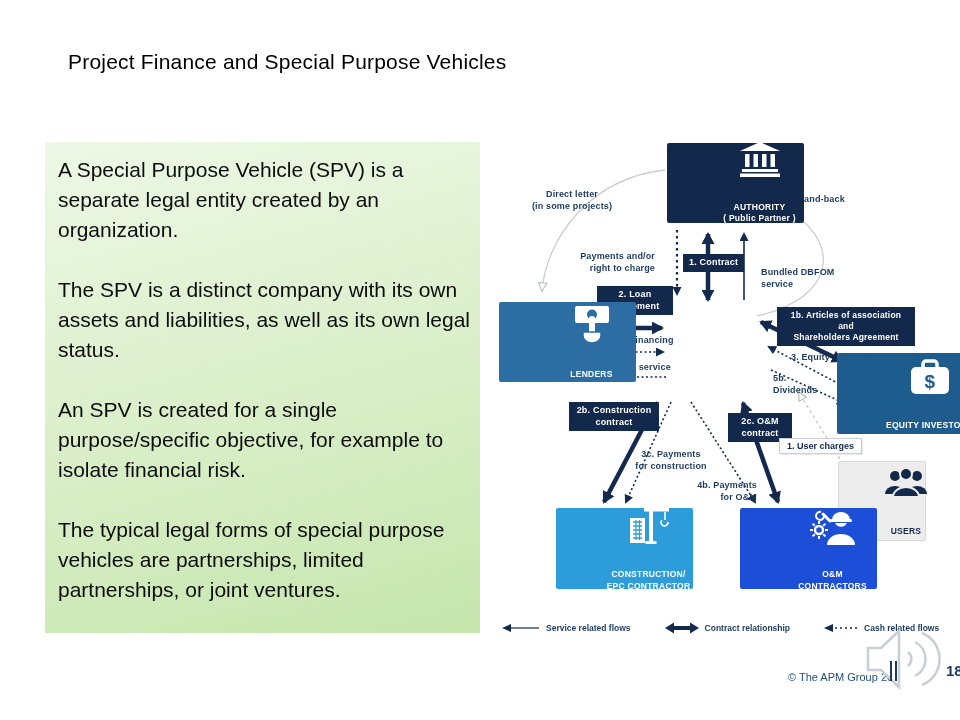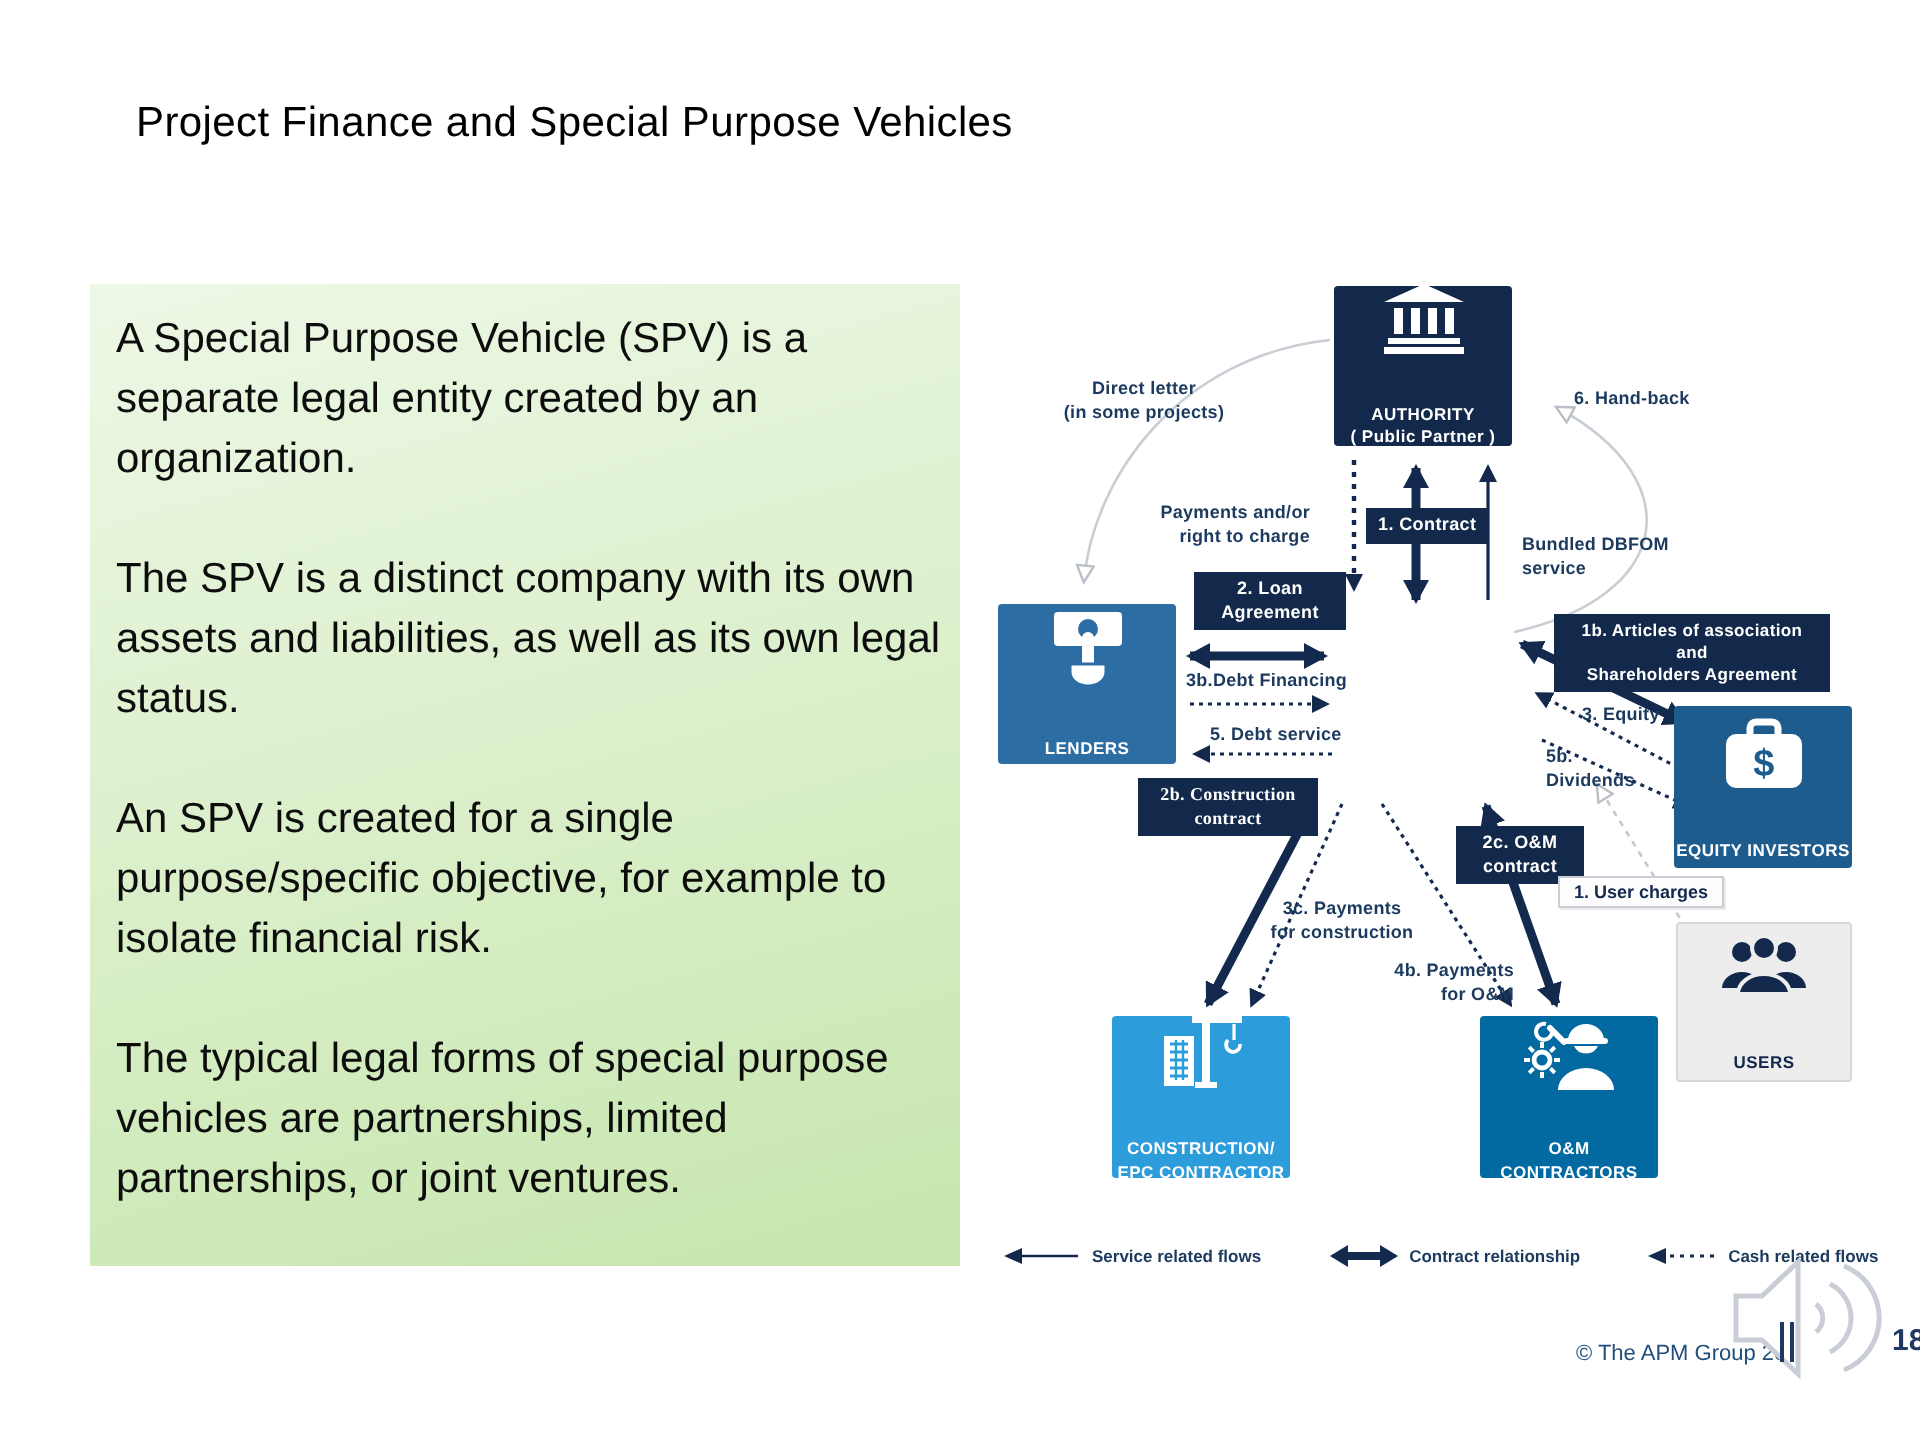--- a/index.html
+++ b/index.html
@@ -16,35 +16,35 @@
            background:linear-gradient(165deg,#edf8e6 0%,#ddf0cd 45%,#c6e6ad 100%);}
   .textbox p{margin:0 0 30px 0;font-size:21px;line-height:30px;color:#0d0d0d;}
   .textbox p:last-child{margin-bottom:0;}
 
   
   .diagram{position:absolute;left:485px;top:130px;width:470px;height:535px;}
   .arrows{position:absolute;left:0;top:0;width:470px;height:535px;}
 
   .node{position:absolute;display:flex;flex-direction:column;align-items:center;justify-content:center;
         gap:21px;color:#fff;font-size:8.5px;font-weight:700;text-align:center;letter-spacing:.25px;
-        line-height:1.3;border-radius:2px;}
+        line-height:1.3;border-radius:2px;padding-left:48px;}
   .n-authority{left:182px;top:13px;width:89px;height:80px;background:#13294b;}
   .n-lenders{left:14px;top:172px;width:89px;height:80px;background:#2c6da4;}
   .n-spv{left:183px;top:177px;width:89px;height:81px;background:#29abe2;}
   .n-equity{left:352px;top:223px;width:89px;height:81px;background:#1e5c8e;}
   .n-users{left:353px;top:331px;width:88px;height:80px;background:#ededee;color:#13294b;border:1px solid #d8d8d8;box-sizing:border-box;}
   .n-construction{left:71px;top:378px;width:89px;height:81px;background:#2d9cdb;}
-  .n-om{left:255px;top:378px;width:89px;height:81px;background:#0369a1;}
+  .n-om{left:255px;top:378px;width:89px;height:81px;background:#1d4ed8;}
 
   .tag{position:absolute;background:#13294b;color:#fff;font-size:9px;font-weight:700;
        padding:3px 6px;text-align:center;line-height:1.3;letter-spacing:.2px;}
   .tag-contract{left:198px;top:124px;}
   .tag-loan{left:112px;top:156px;width:64px;}
   .tag-articles{left:292px;top:177px;width:126px;font-size:8.5px;}
-  .tag-2b{left:84px;top:259px;width:78px;font-family:Liberation Serif, serif;}
+  .tag-2b{left:84px;top:272px;width:78px;}
   .tag-2c{left:243px;top:283px;width:52px;}
   .tag-user{position:absolute;left:294px;top:308px;background:#fdfdfd;color:#13294b;border:1px solid #c9ced6;
             font-size:9px;font-weight:700;padding:2px 7px;box-shadow:1px 1px 0 rgba(0,0,0,.08);}
 
   .flabel{position:absolute;color:#1c3a5e;font-size:9px;font-weight:700;line-height:1.35;letter-spacing:.15px;}
   .l-direct{left:27px;top:58px;width:120px;text-align:center;}
   .l-handback{left:302px;top:63px;}
   .l-payments{left:78px;top:120px;width:92px;text-align:right;}
   .l-bundled{left:276px;top:136px;}
   .l-3b{left:108px;top:204px;}

